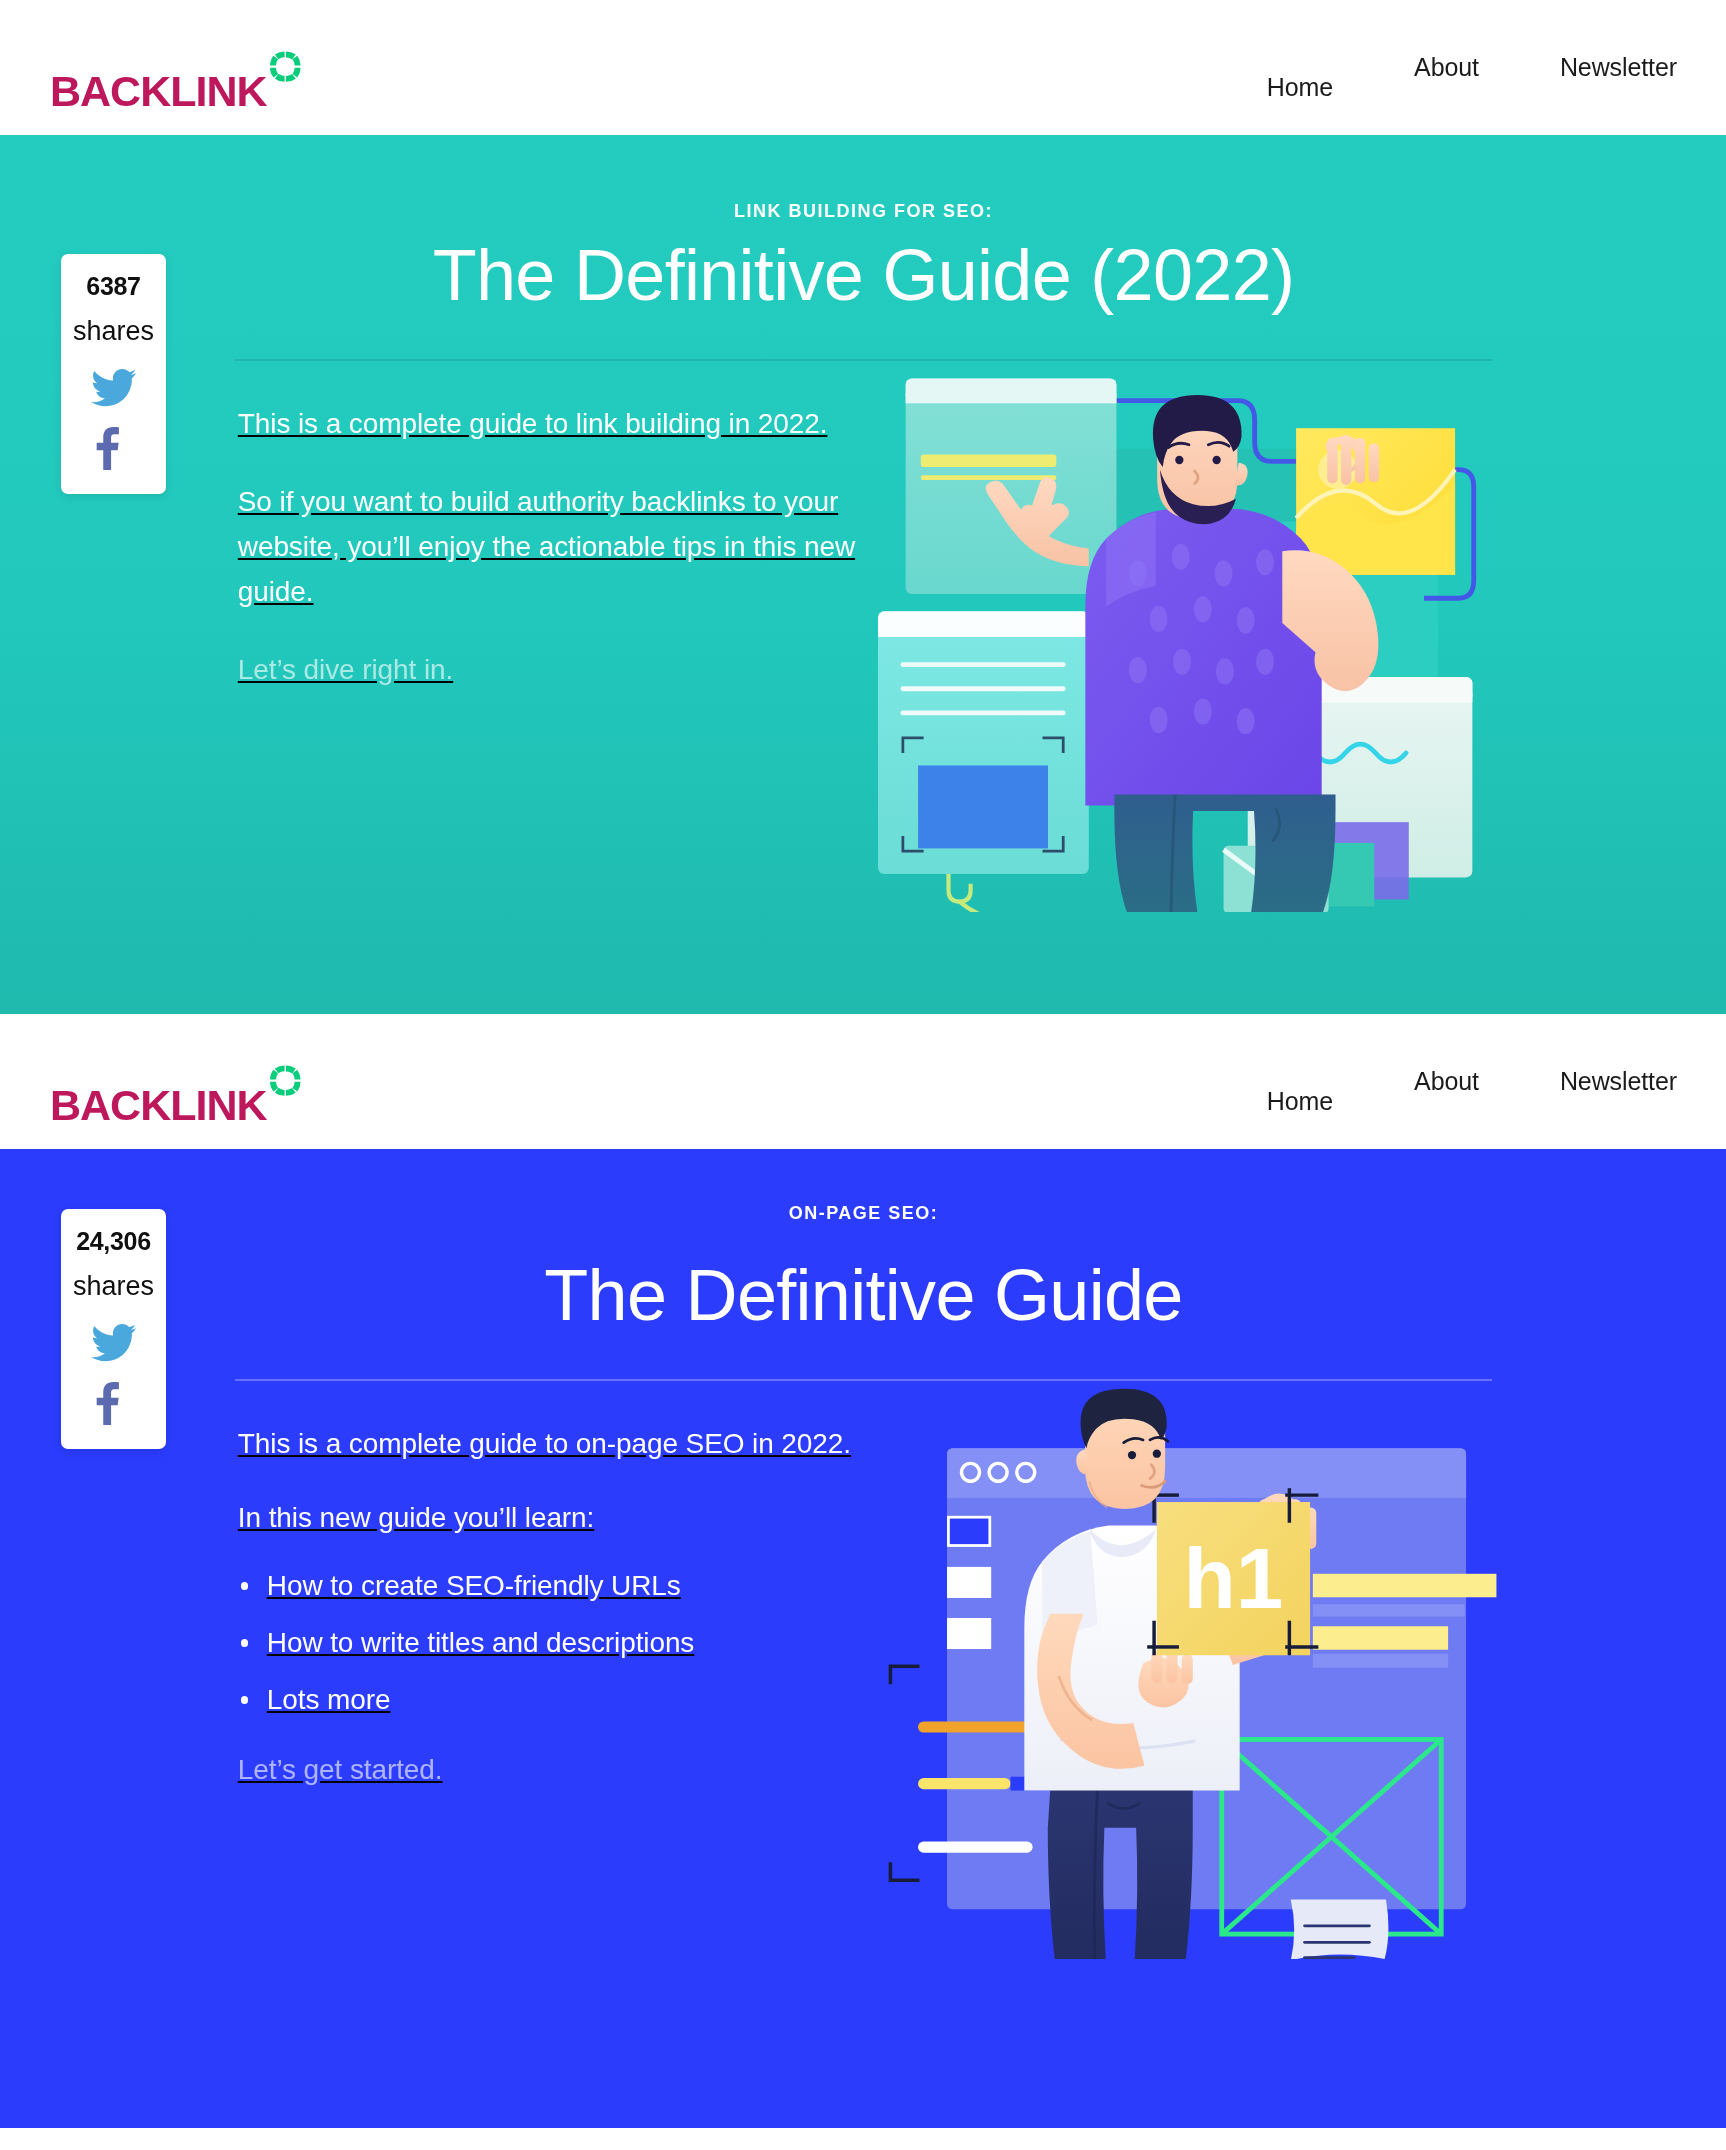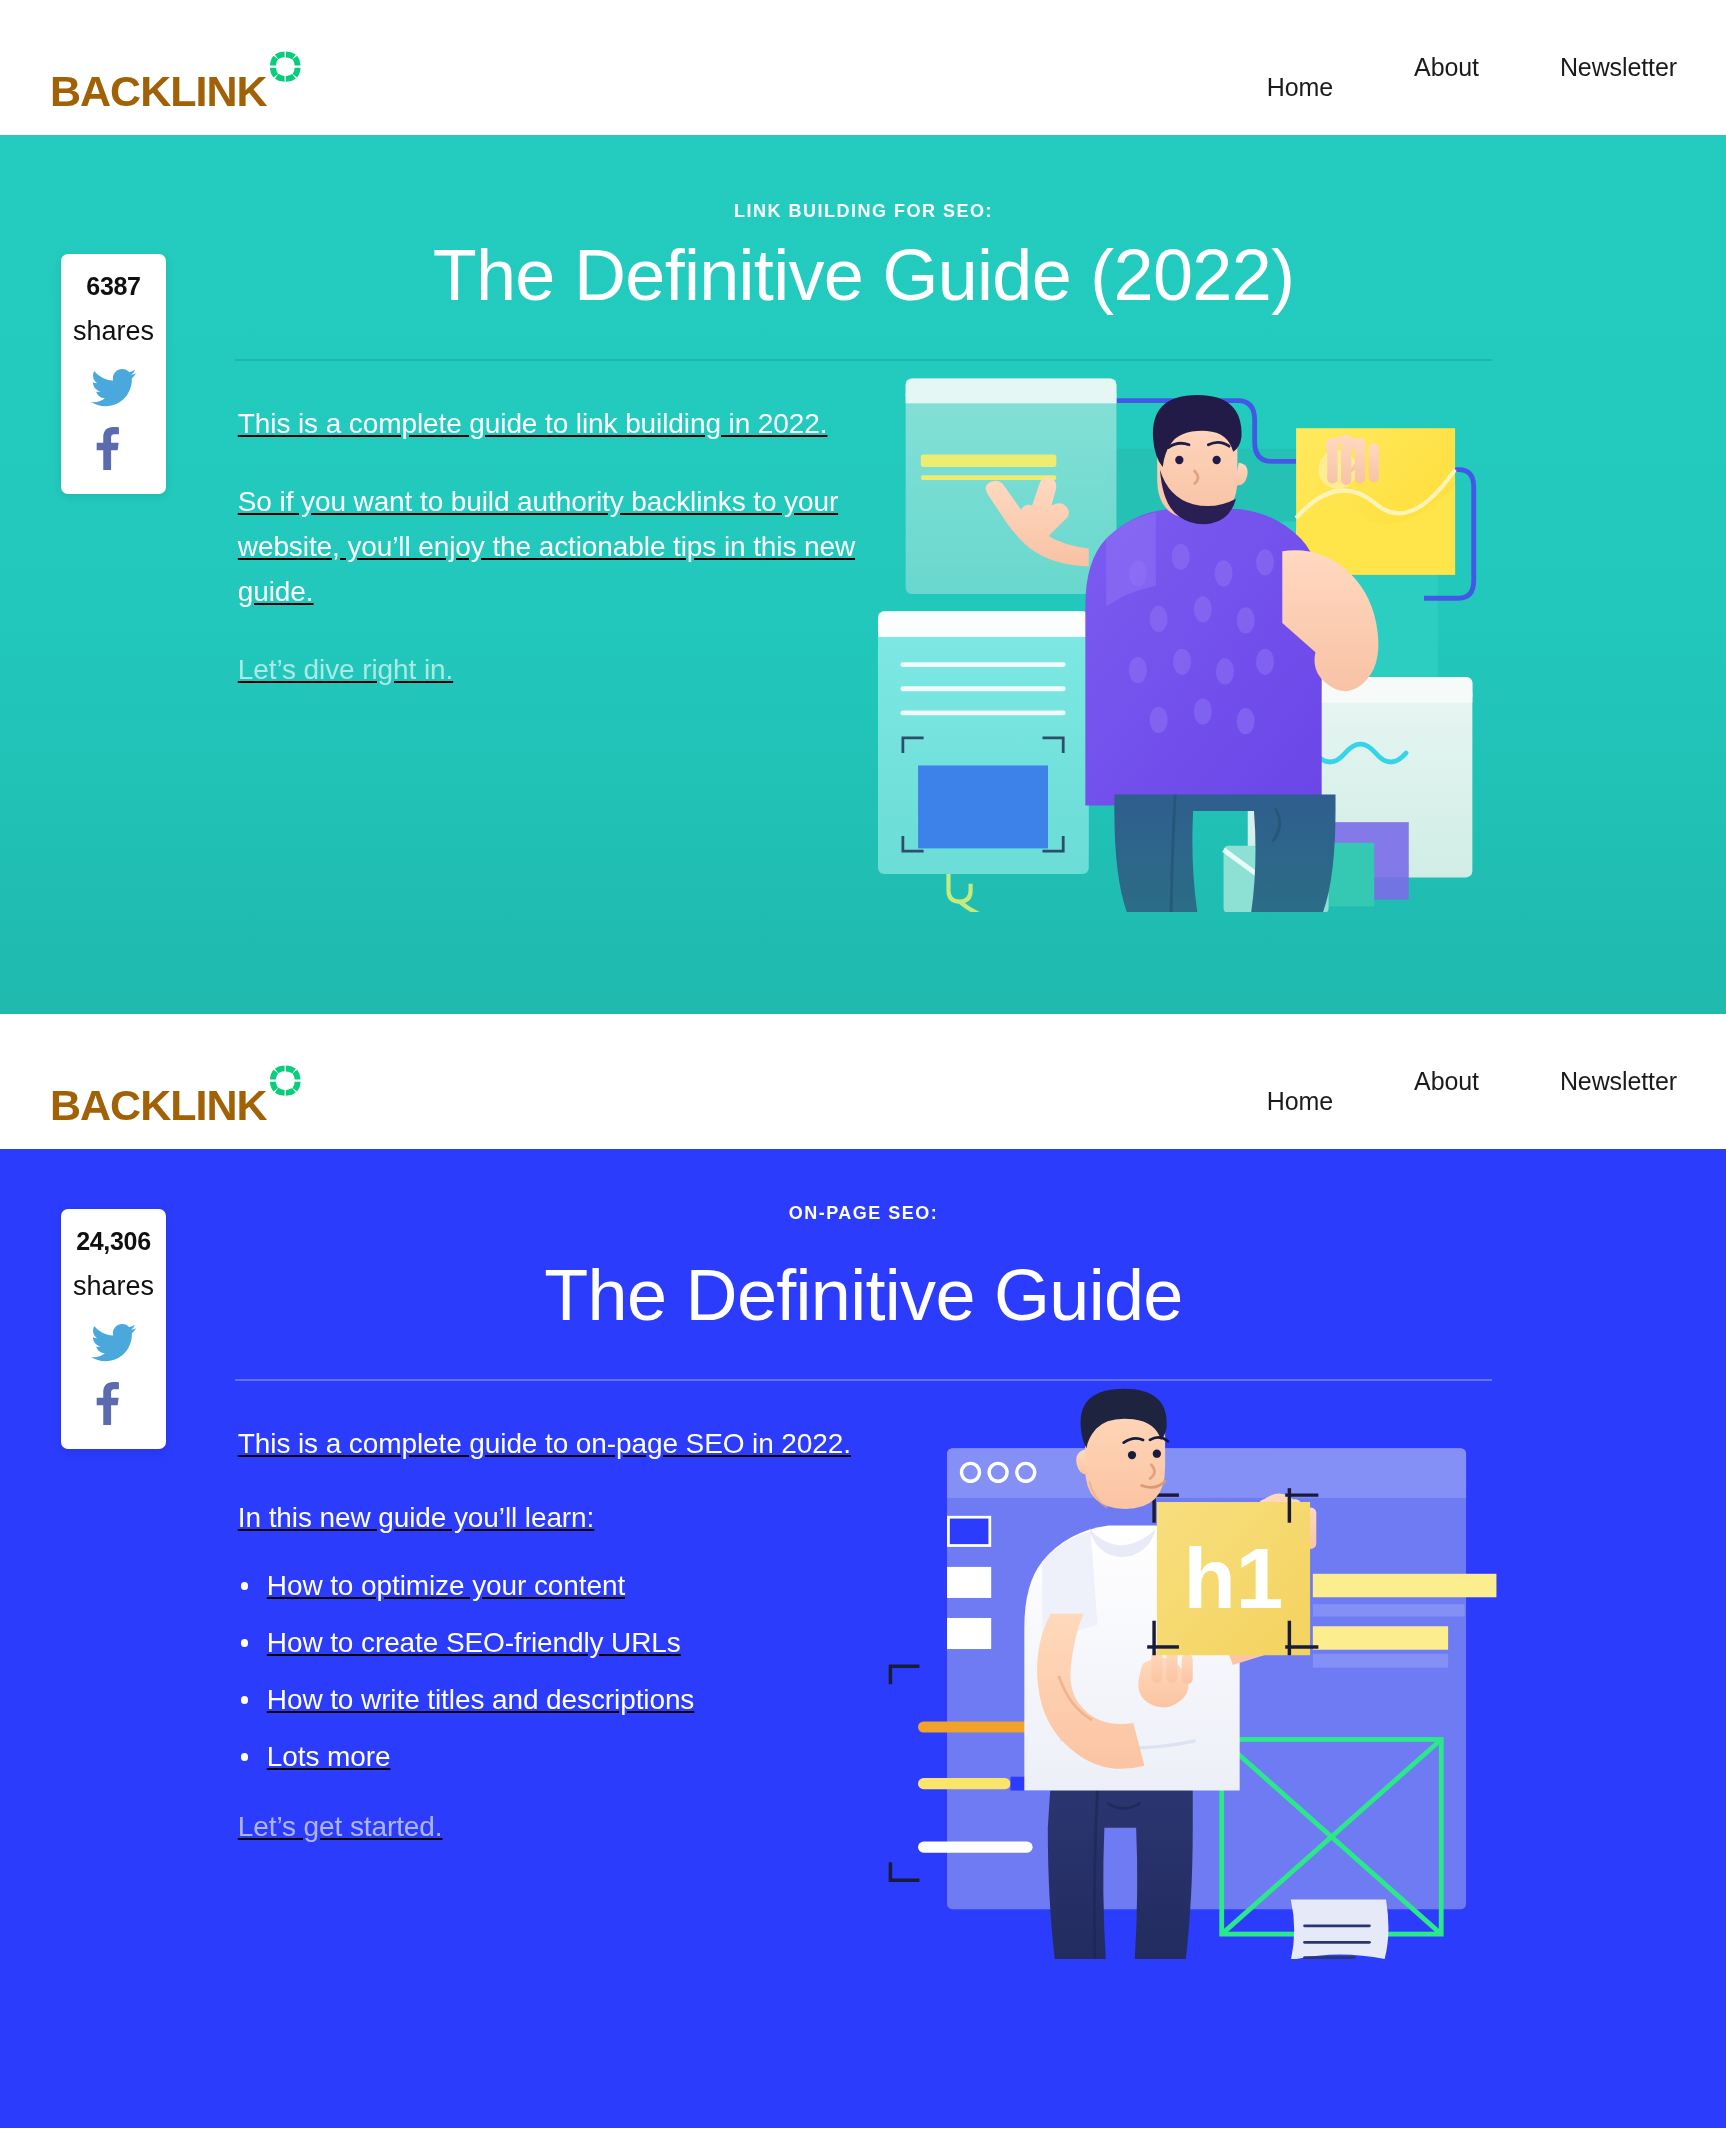--- a/index.html
+++ b/index.html
@@ -28,21 +28,21 @@
     display: flex;
     align-items: center;
     text-decoration: none;
     user-select: none;
   }
   .logo-word {
     font-family: "Liberation Sans", sans-serif;
     font-weight: 700;
     font-size: 43px;
     letter-spacing: -1px;
-    color: #a16207;
+    color: #be185d;
     line-height: 1;
     margin-top: 48px;
   }
   .logo-mark {
     width: 36px; height: 36px;
     margin-left: 1.4px;
     position: relative;
     flex: 0 0 auto;
   }
 
@@ -434,21 +434,20 @@
     <div class="hero-inner">
       <div class="eyebrow">ON-PAGE SEO:</div>
       <h1 class="hero-title">The Definitive Guide</h1>
       <div class="hero-rule"></div>
 
       <div class="hero-body">
         <div class="hero-copy">
           <p>This is a complete guide to on-page SEO in 2022.</p>
           <p>In this new guide you’ll learn:</p>
           <ul class="hero-list">
-            <li>How to optimize your content</li>
             <li>How to create SEO-friendly URLs</li>
             <li>How to write titles and descriptions</li>
             <li>Lots more</li>
           </ul>
           <p class="muted">Let’s get started.</p>
         </div>
 
         <div class="hero-art">
           <svg class="art-svg" width="635" height="573" viewBox="0 0 920 830" aria-hidden="true">
             <defs>

